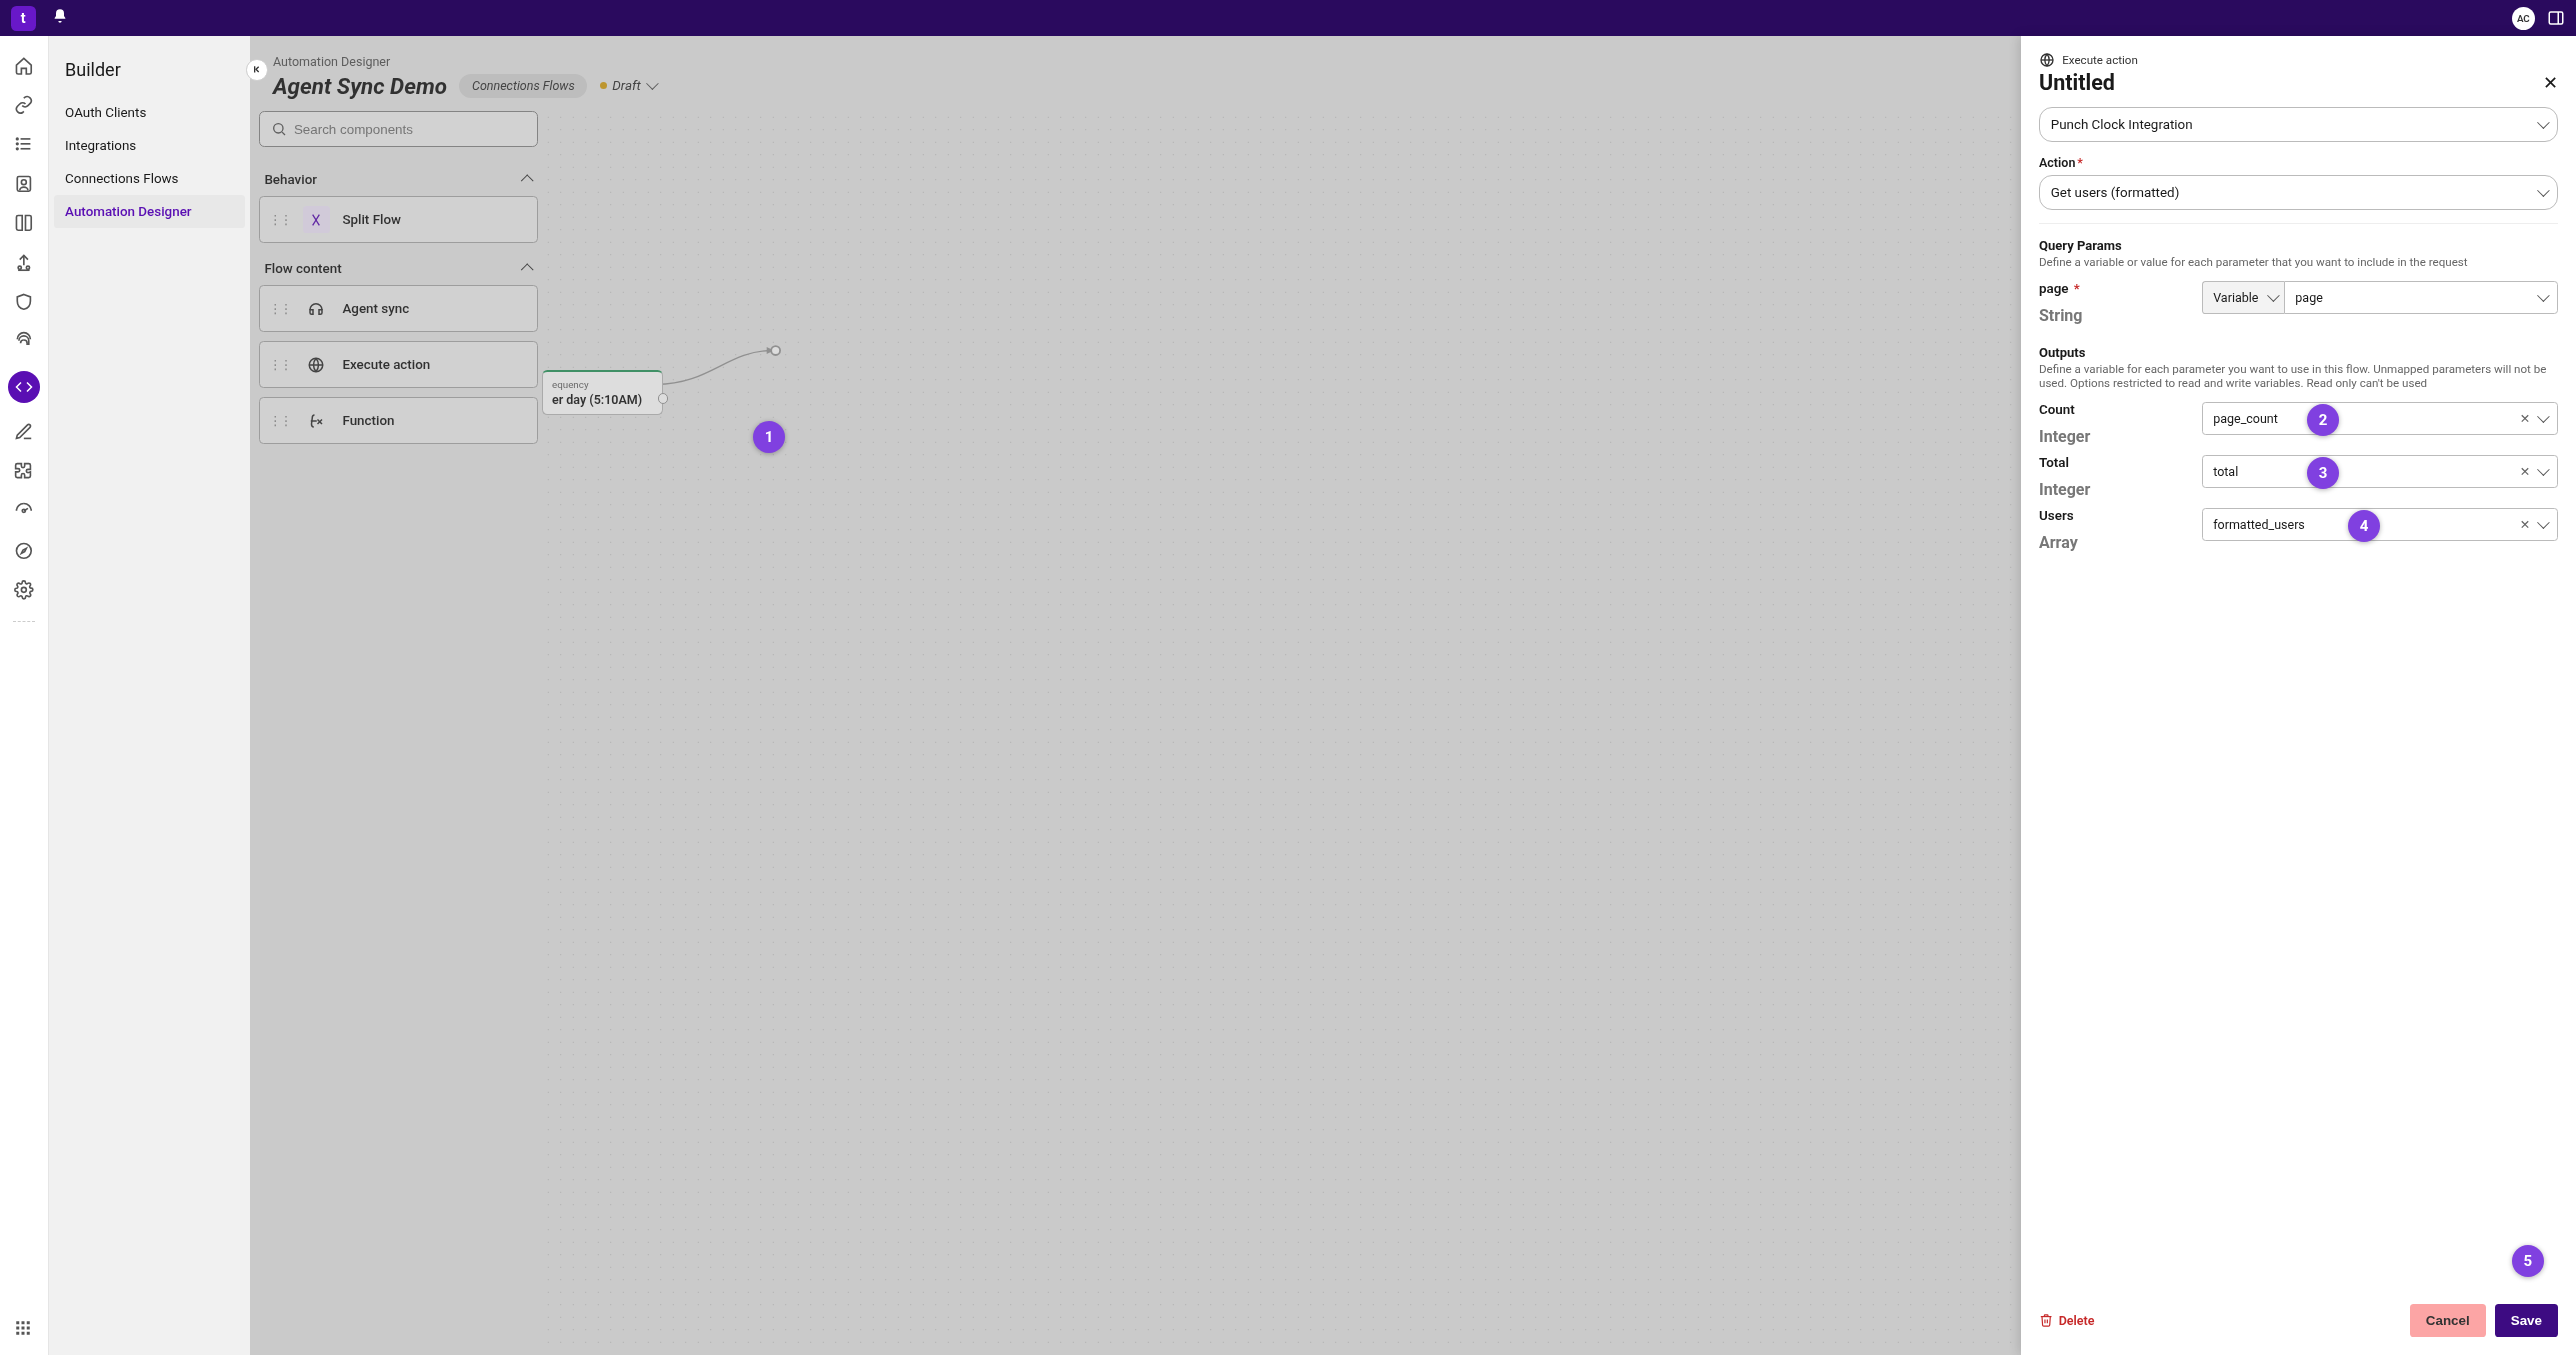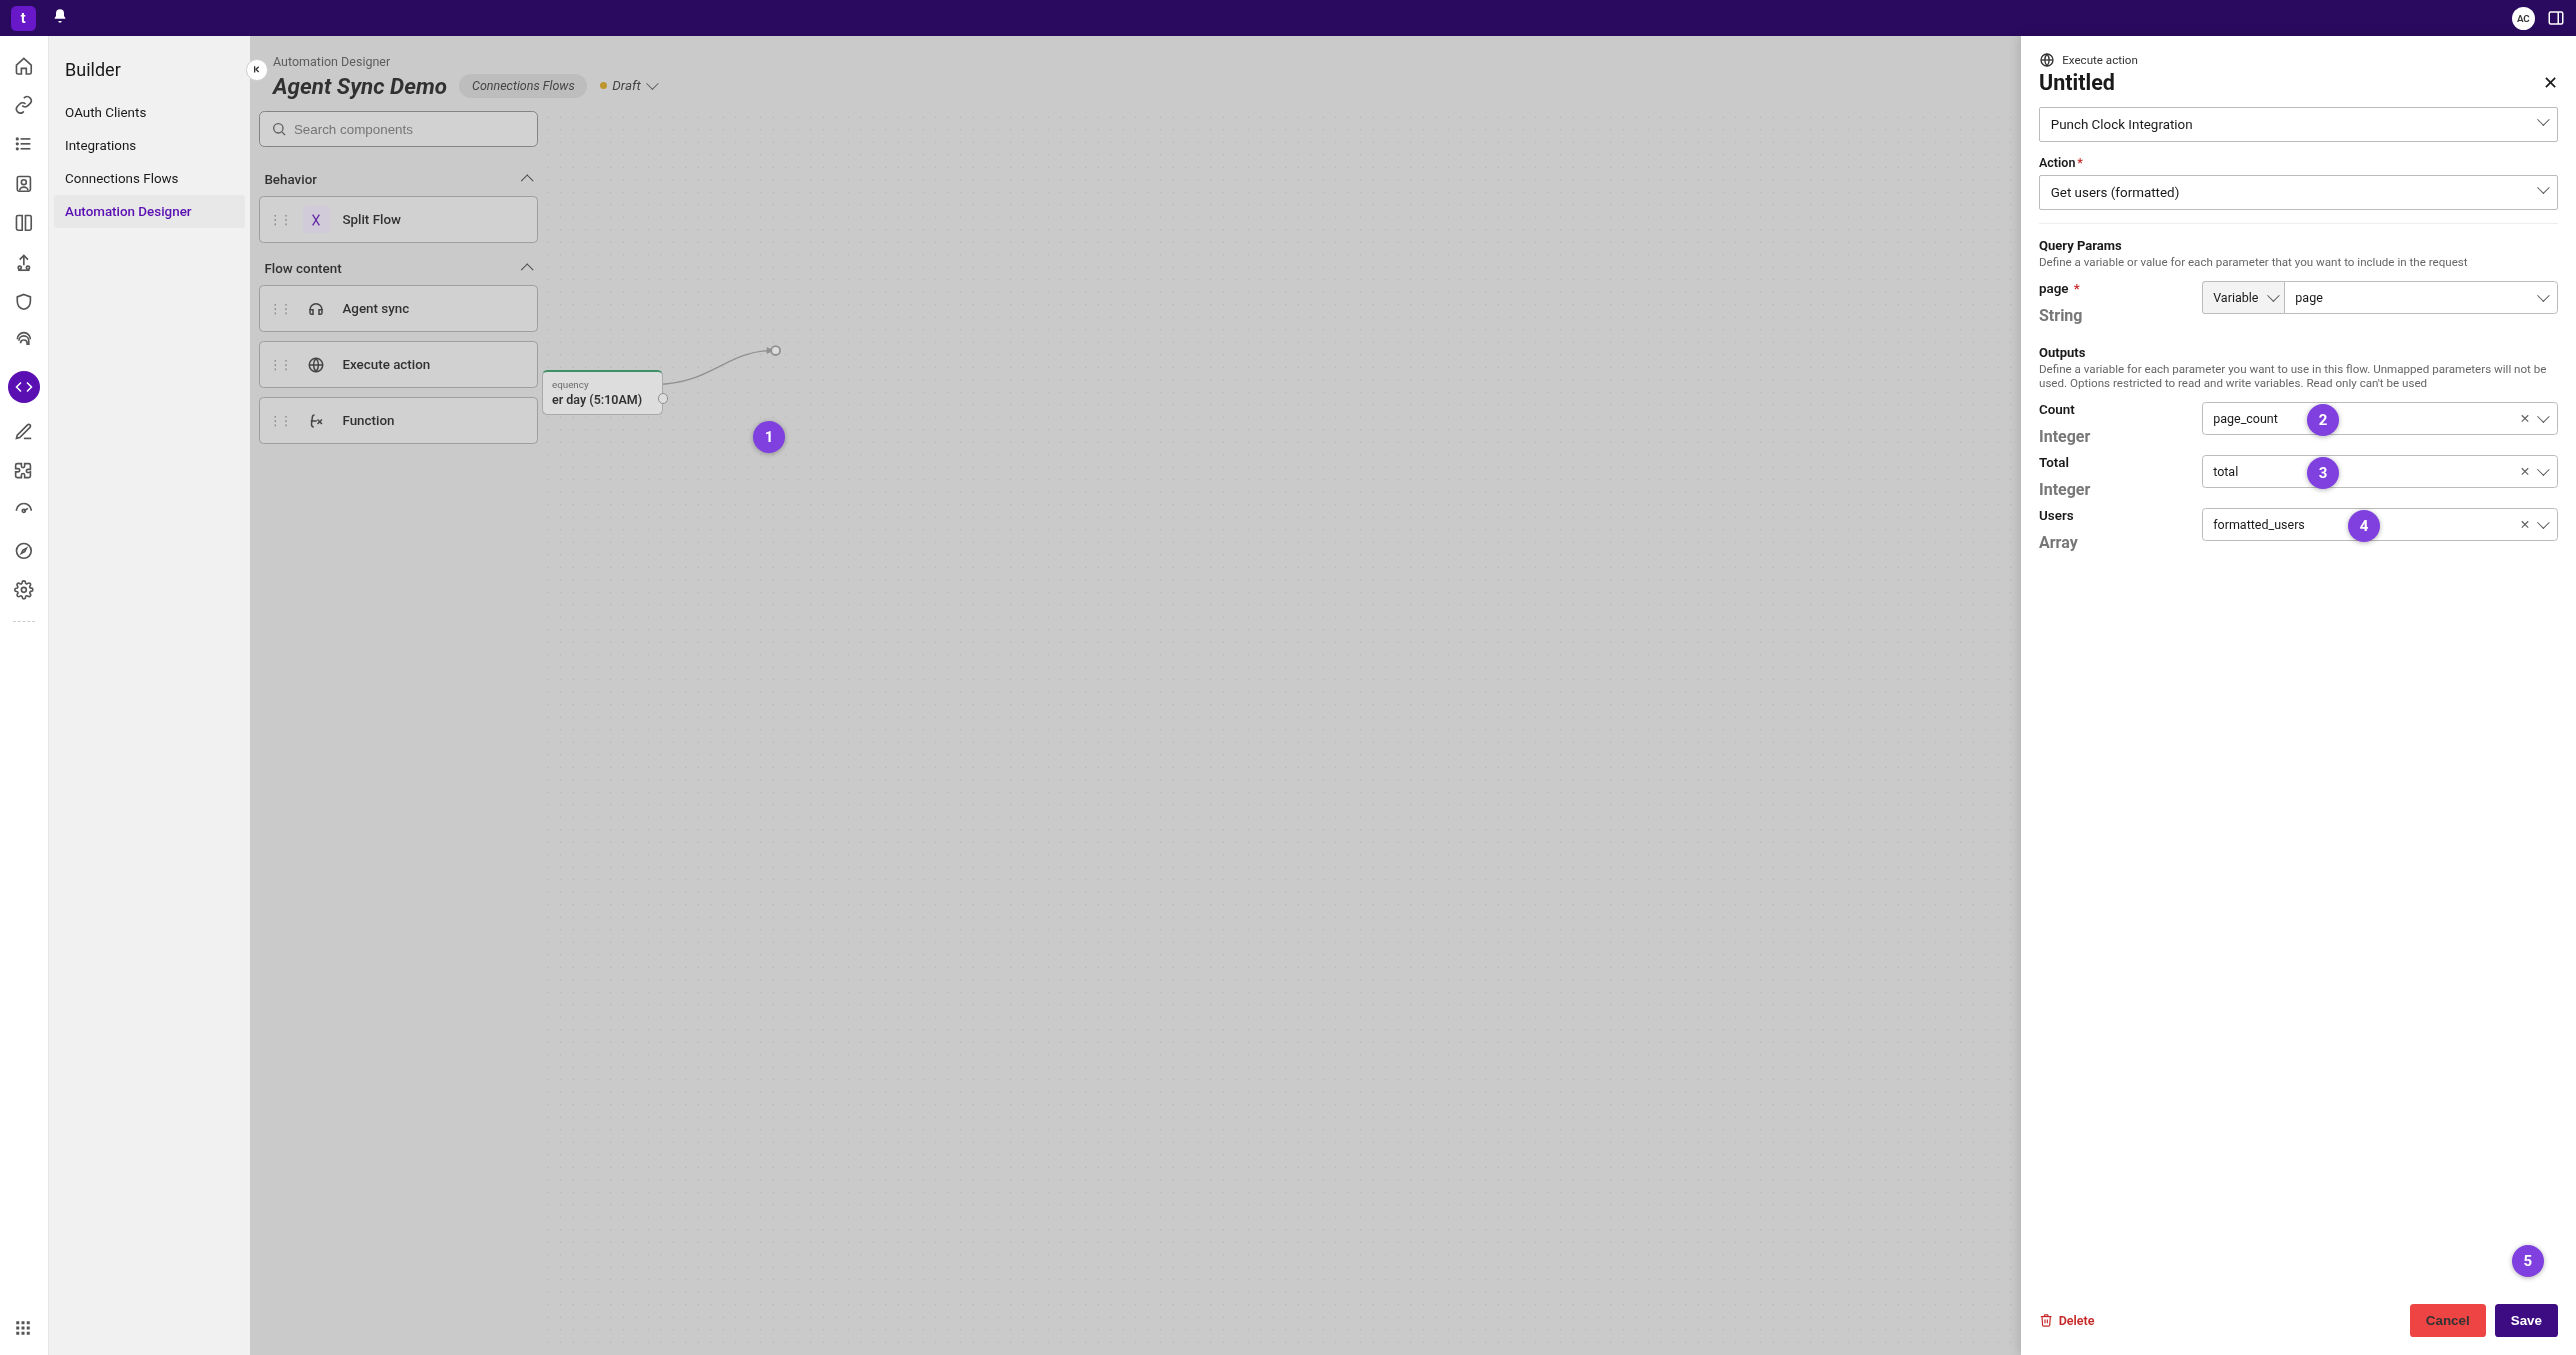--- a/index.html
+++ b/index.html
@@ -64,41 +64,41 @@
 .side-panel { position: absolute; right: 0; top: 0; width: 555px; height: 100%; background: #fff; box-shadow: -1.8px 0 10.7px rgba(0,0,0,0.15); display: flex; flex-direction: column; padding: 16px 18px 18px 18px; z-index: 20; }
 .sp-head-row { display: flex; align-items: center; gap: 7.2px; font-size: 11.6px; color: #333; }
 .sp-head-row svg { width: 16px; height: 16px; }
 .sp-title-row { display: flex; justify-content: space-between; align-items: center; margin-top: 1.8px; }
 .sp-title { font-size: 21.5px; font-weight: 700; }
 .close-x { font-size: 18px; cursor: pointer; }
 
 .sp-body { flex: 1; overflow-y: auto; margin-top: 12.5px; }
 .field-label { font-size: 12.5px; font-weight: 600; margin-bottom: 5.4px; }
 .req { color: #c62828; margin-left: 1.8px; }
-.select-box { border: 0.9px solid #bbb; border-radius: 2px; padding: 9px 10.7px; display: flex; justify-content: space-between; font-size: 13.4px; margin-bottom: 12.5px; }
+.select-box { border: 0.9px solid #bbb; border-radius: 13px; padding: 9px 10.7px; display: flex; justify-content: space-between; align-items: center; font-size: 13.4px; margin-bottom: 12.5px; }
 .hr { border-top: 0.9px solid #eee; margin: 10.7px 0 14.3px 0; }
 
 .sect-title { font-size: 13px; font-weight: 700; }
 .sect-desc { font-size: 11.6px; color: #666; margin-top: 1.8px; margin-bottom: 12.5px; }
 
 .param-row { display: flex; align-items: flex-start; gap: 12.5px; margin-bottom: 9px; }
 .param-left { width: 150px; }
 .param-name { font-size: 13.4px; font-weight: 600; }
 .param-type { font-size: 16px; color: #777; margin-top: 10px; font-weight: bold; }
 .param-right { flex: 1; display: flex; gap: 0; }
 .combo-left { border: 0.9px solid #bbb; border-right: none; border-radius: 3.6px 0 0 3.6px; background: #f3f3f3; padding: 8px 7.2px 8px 10.7px; display: flex; align-items: center; gap: 9px; font-size: 12.5px; }
 .combo-right { flex: 1; border: 0.9px solid #bbb; border-radius: 0 3.6px 3.6px 0; padding: 8px 10.7px; display: flex; align-items: center; justify-content: space-between; }
 .out-input { flex: 1; border: 0.9px solid #bbb; border-radius: 3.6px; padding: 8px 10.7px; display: flex; align-items: center; justify-content: space-between; }
 .out-ctrls { display: flex; gap: 7.2px; align-items: center; color: #666; }
 
 .sp-footer { display: flex; justify-content: space-between; align-items: center; padding-top: 14.3px; }
 .del-btn { color: #c62828; display: flex; align-items: center; gap: 5.4px; font-weight: 600; cursor: pointer; }
 .btn-group { display: flex; gap: 9px; }
 .btn { padding: 9px 16px; border-radius: 3.6px; font-weight: 600; cursor: pointer; border: none; font-size: 13.4px; }
-.btn-cancel { background: #ef4444; color: #333; }
+.btn-cancel { background: #fca5a5; color: #333; }
 .btn-save { background: #3d0b82; color: #fff; }
 
 .chev-down { display:inline-block; width:9px; height:9px; border-right:1.8px solid #555; border-bottom:1.8px solid #555; transform: rotate(45deg) translateY(-2.7px); }
 .chev-up { display:inline-block; width:9px; height:9px; border-right:1.8px solid #333; border-bottom:1.8px solid #333; transform: rotate(-135deg) translateY(-1.8px); }
 </style>
 </head>
 <body>
 
 <div class="top-bar">
   <div class="top-left">

